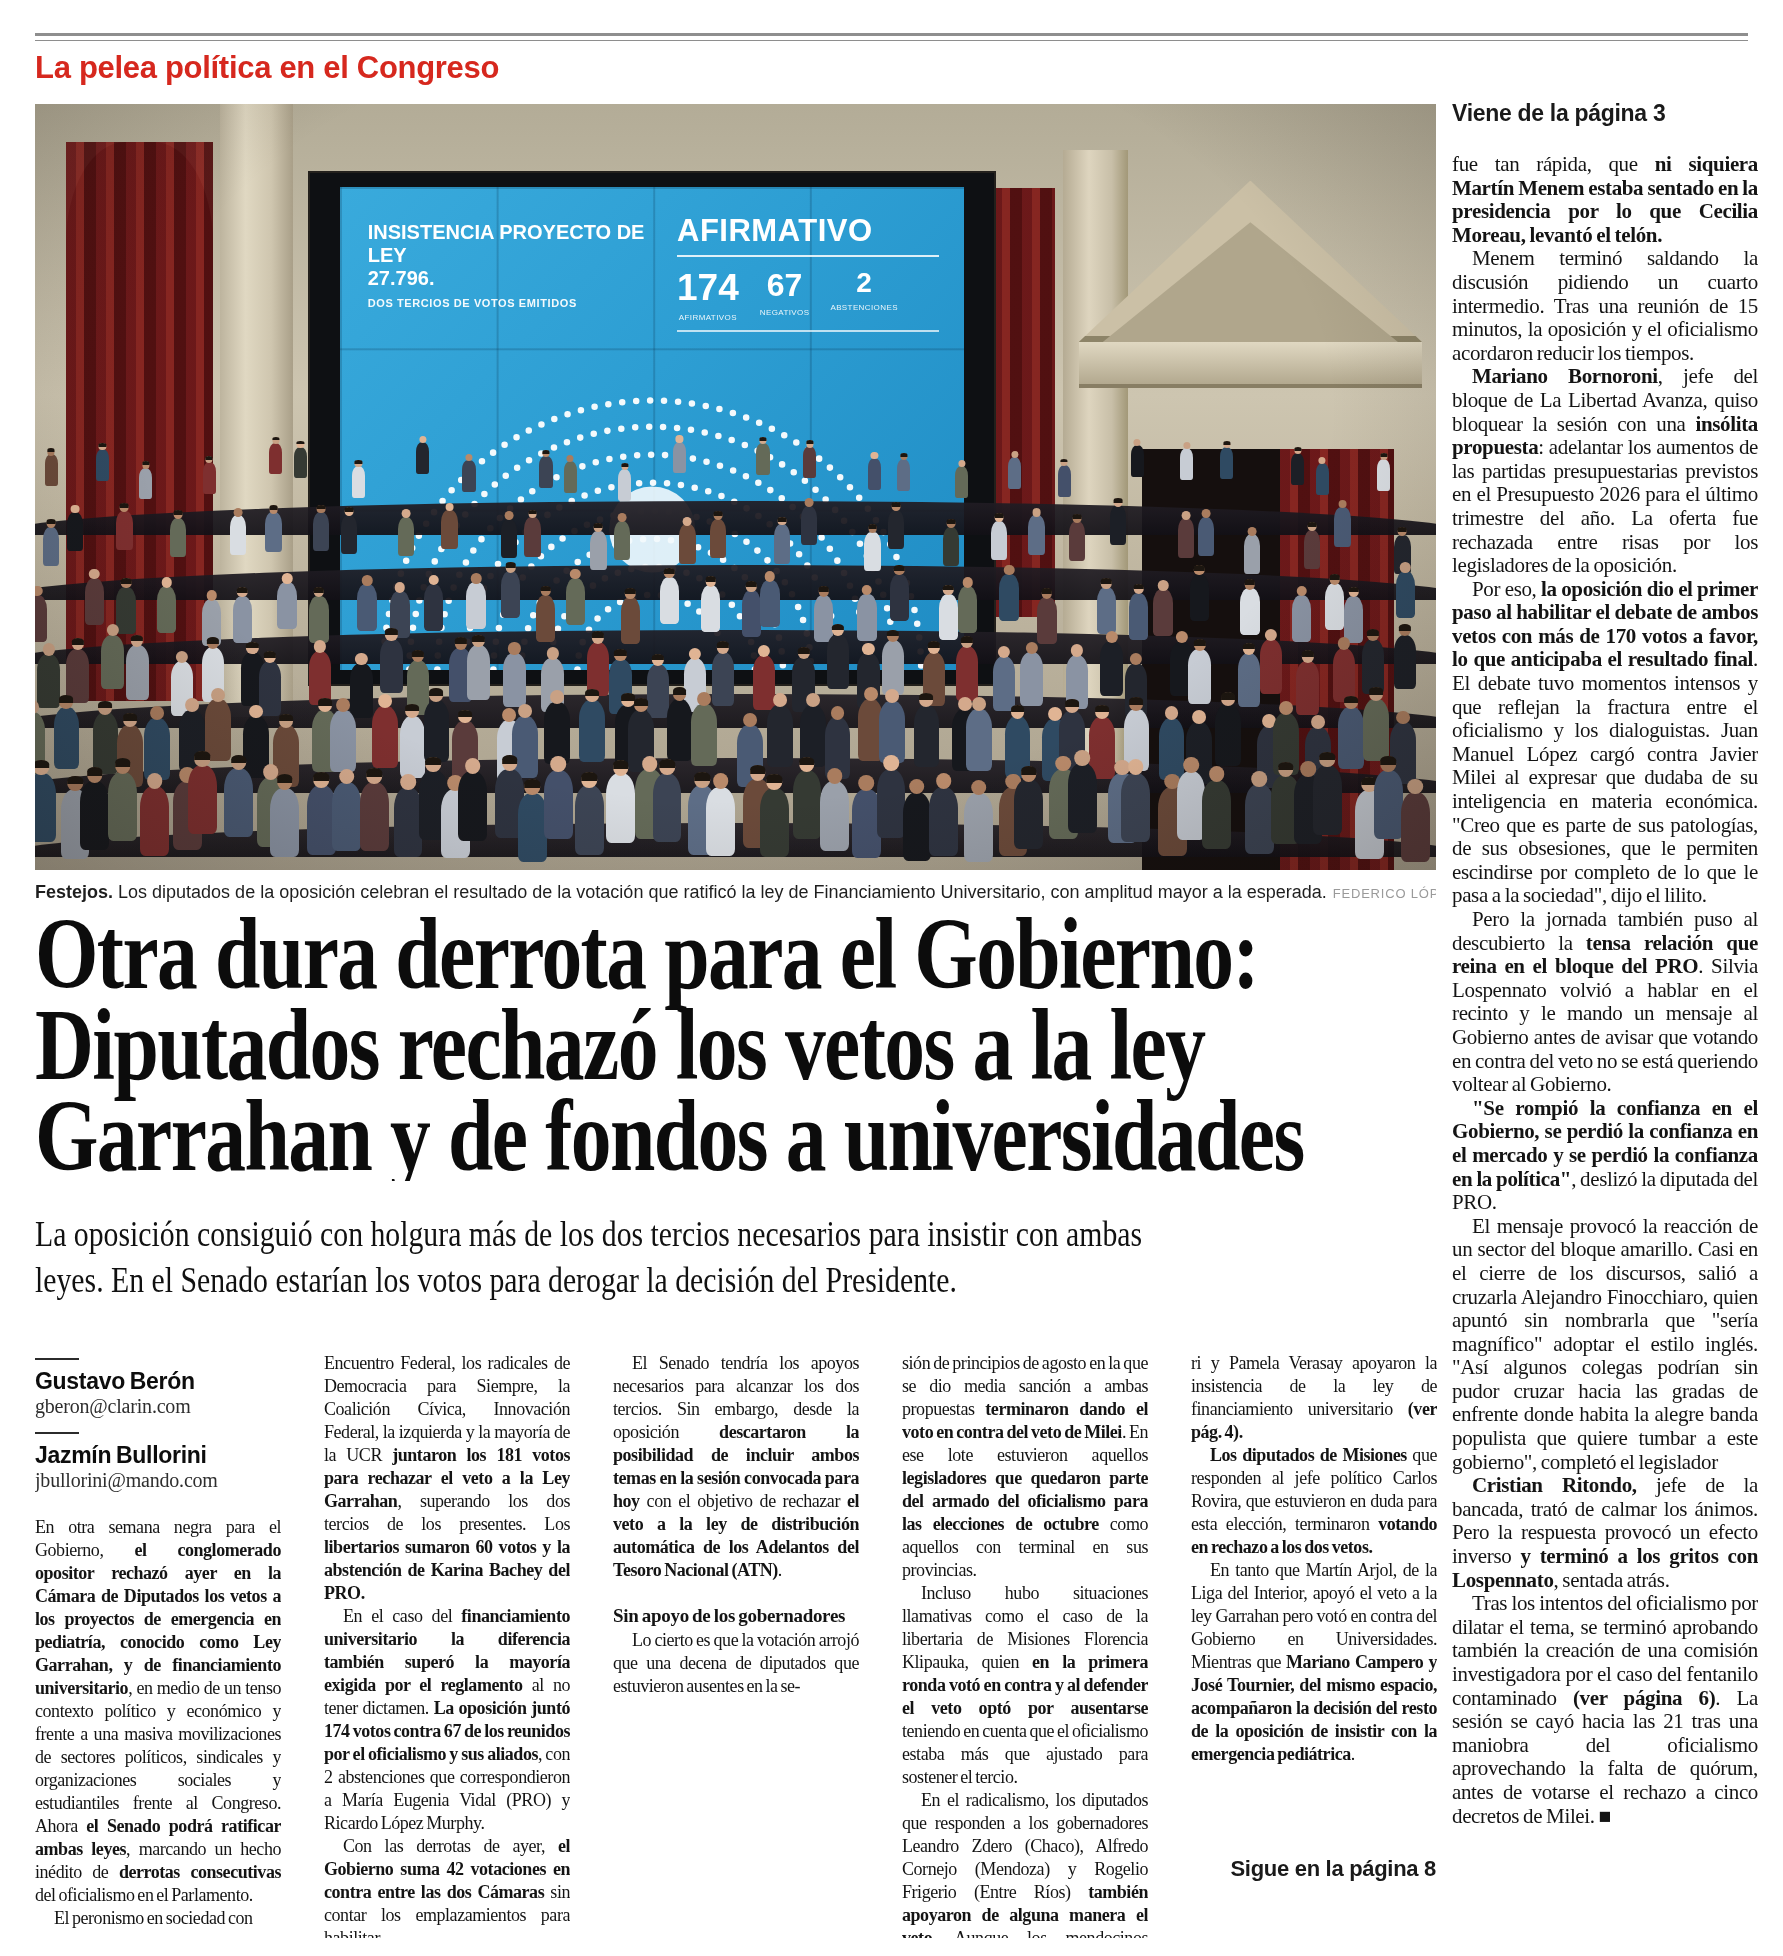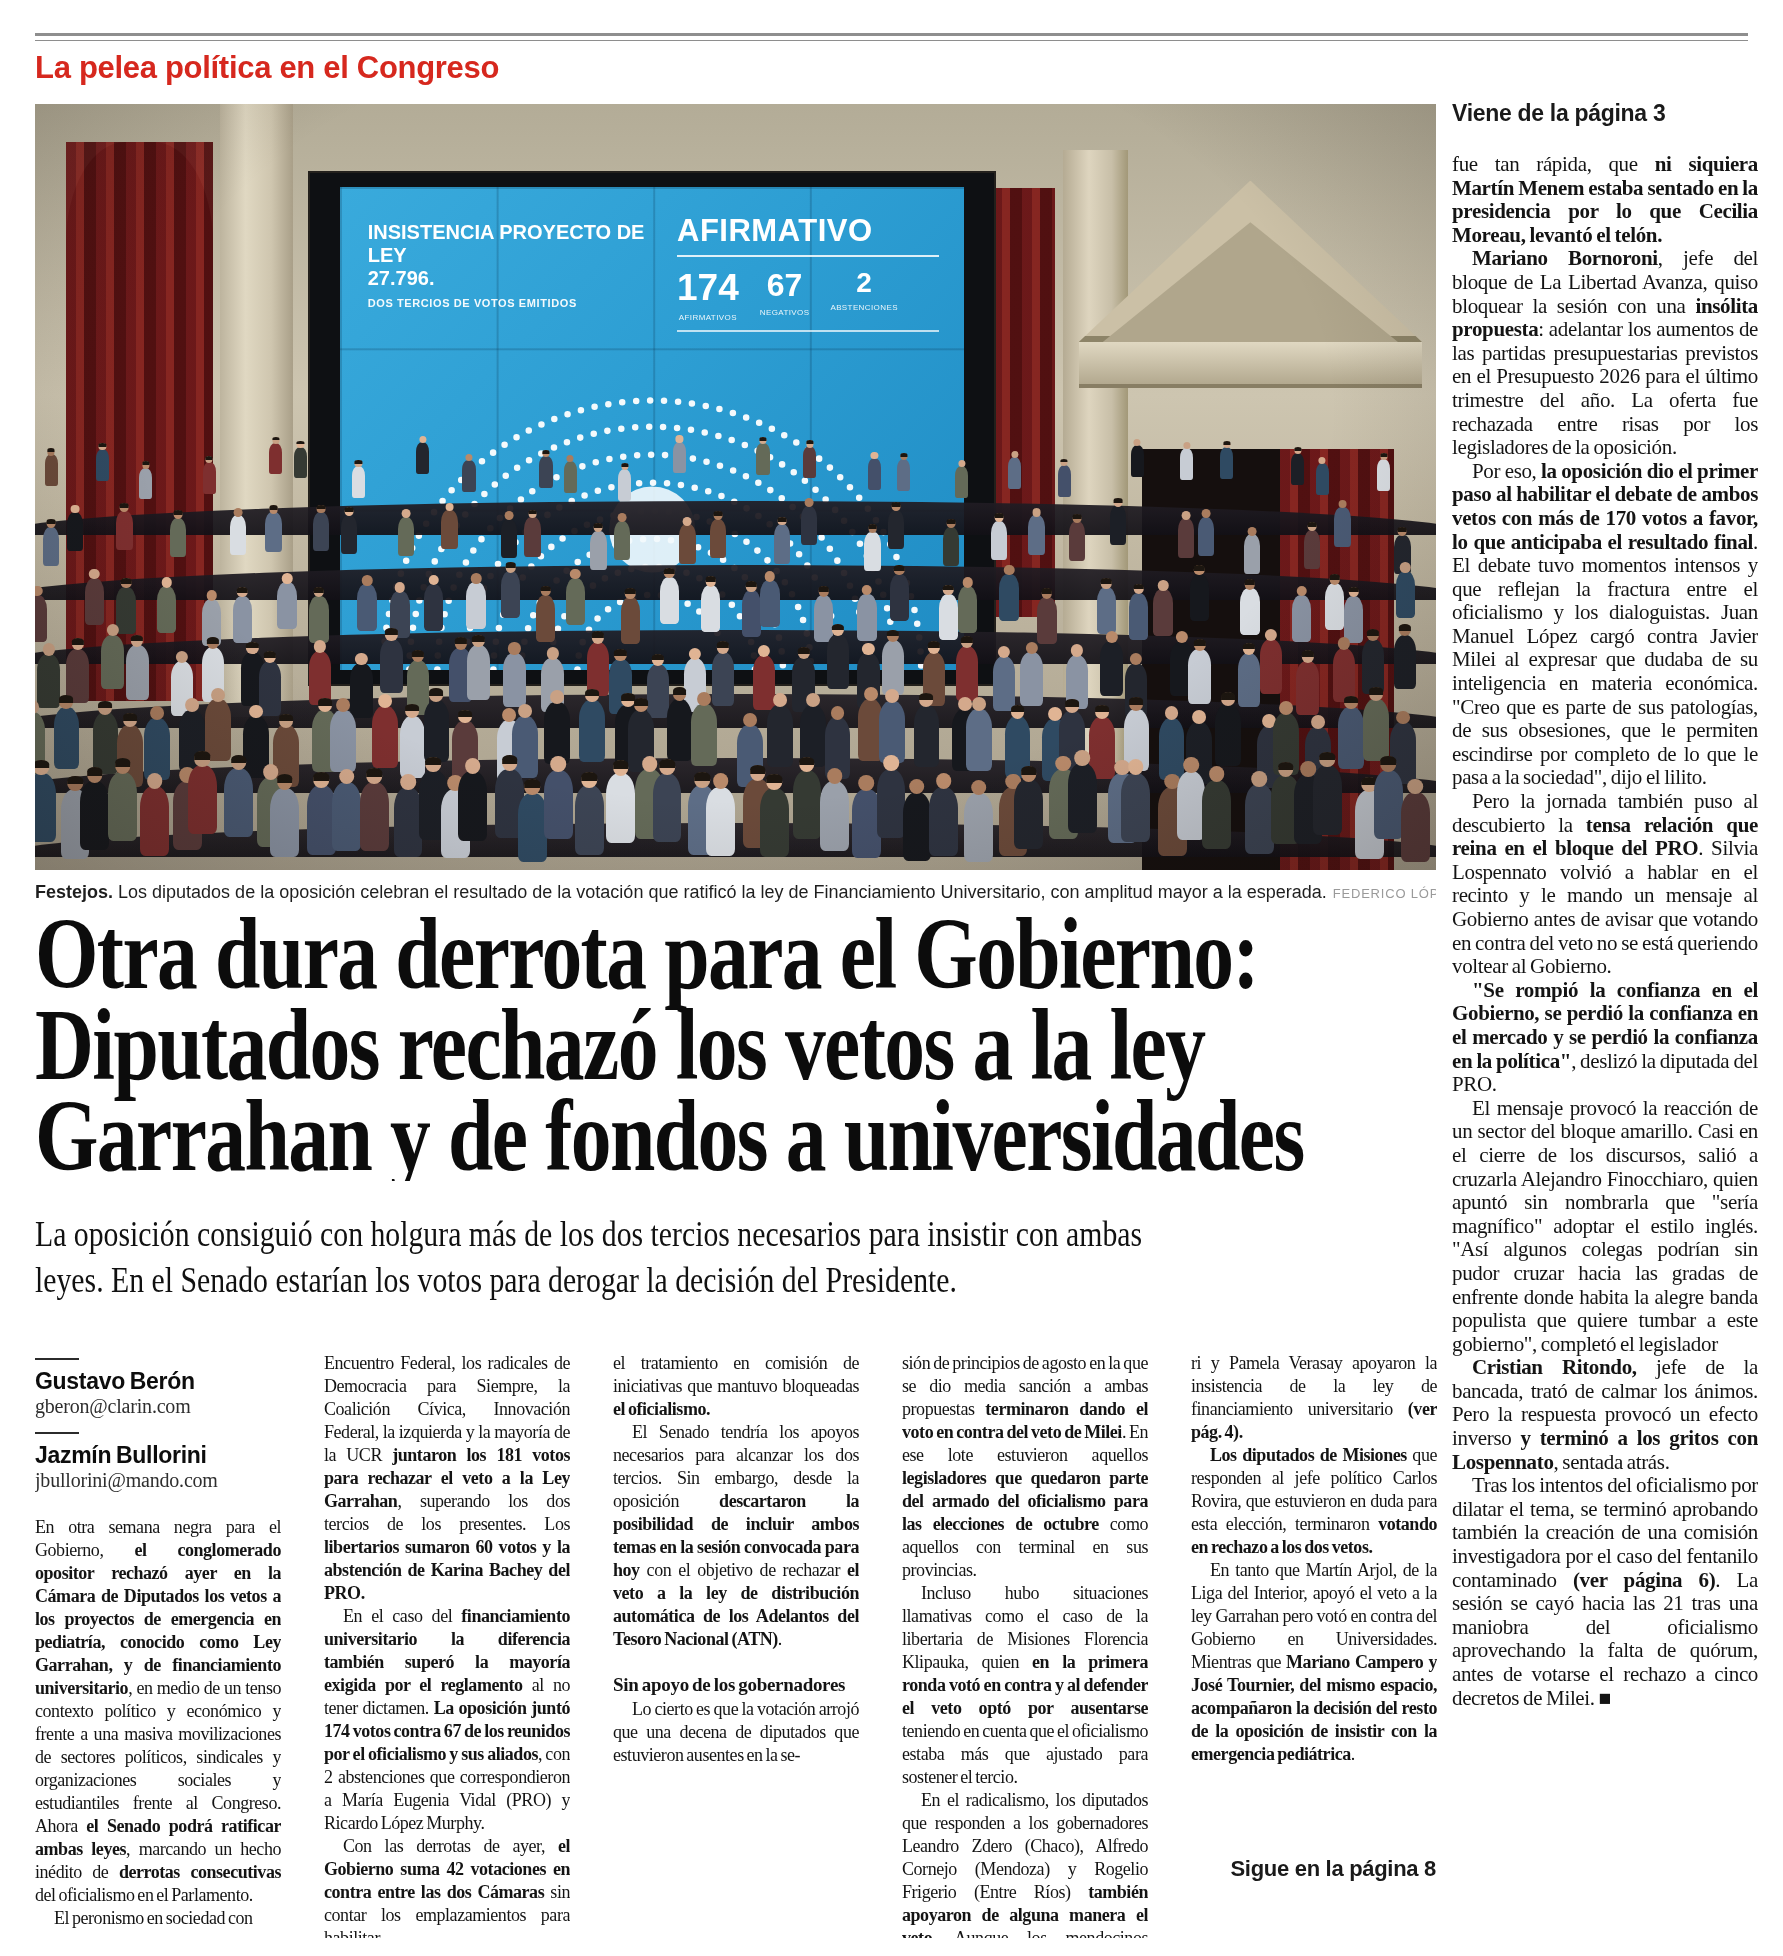--- a/index.html
+++ b/index.html
@@ -1016,21 +1016,20 @@
         <p>En otra semana negra para el Gobierno, <b>el conglomerado opositor rechazó ayer en la Cámara de Diputados los vetos a los proyectos de emergencia en pediatría, conocido como Ley Garrahan, y de financiamiento universitario</b>, en medio de un tenso contexto político y económico y frente a una masiva movilizaciones de sectores políticos, sindicales y organizaciones sociales y estudiantiles frente al Congreso. Ahora <b>el Senado podrá ratificar ambas leyes</b>, marcando un hecho inédito de <b>derrotas consecutivas</b> del oficialismo en el Parlamento.</p>
         <p class="ind">El peronismo en sociedad con</p>
       </div>
   </div>
   <div class="col">
       <p>Encuentro Federal, los radicales de Democracia para Siempre, la Coalición Cívica, Innovación Federal, la izquierda y la mayoría de la UCR <b>juntaron los 181 votos para rechazar el veto a la Ley Garrahan</b>, superando los dos tercios de los presentes. Los <b>libertarios sumaron 60 votos y la abstención de Karina Bachey del PRO.</b></p>
       <p class="ind">En el caso del <b>financiamiento universitario la diferencia también superó la mayoría exigida por el reglamento</b> al no tener dictamen. <b>La oposición juntó 174 votos contra 67 de los reunidos por el oficialismo y sus aliados</b>, con 2 abstenciones que correspondieron a María Eugenia Vidal (PRO) y Ricardo López Murphy.</p>
       <p class="ind">Con las derrotas de ayer, <b>el Gobierno suma 42 votaciones en contra entre las dos Cámaras</b> sin contar los emplazamientos para habilitar</p>
     </div>
   <div class="col">
-      <p>el tratamiento en comisión de iniciativas que mantuvo bloqueadas <b>el oficialismo.</b></p>
       <p class="ind">El Senado tendría los apoyos necesarios para alcanzar los dos tercios. Sin embargo, desde la oposición <b>descartaron la posibilidad de incluir ambos temas en la sesión convocada para hoy</b> con el objetivo de rechazar <b>el veto a la ley de distribución automática de los Adelantos del Tesoro Nacional (ATN)</b>.</p>
       <h4>Sin apoyo de los gobernadores</h4>
       <p class="ind">Lo cierto es que la votación arrojó que una decena de diputados que estuvieron ausentes en la se-</p>
     </div>
   <div class="col">
       <p>sión de principios de agosto en la que se dio media sanción a ambas propuestas <b>terminaron dando el voto en contra del veto de Milei</b>. En ese lote estuvieron aquellos <b>legisladores que quedaron parte del armado del oficialismo para las elecciones de octubre</b> como aquellos con terminal en sus provincias.</p>
       <p class="ind">Incluso hubo situaciones llamativas como el caso de la libertaria de Misiones Florencia Klipauka, quien <b>en la primera ronda votó en contra y al defender el veto optó por ausentarse</b> teniendo en cuenta que el oficialismo estaba más que ajustado para sostener el tercio.</p>
       <p class="ind">En el radicalismo, los diputados que responden a los gobernadores Leandro Zdero (Chaco), Alfredo Cornejo (Mendoza) y Rogelio Frigerio (Entre Ríos) <b>también apoyaron de alguna manera el veto.</b> Aunque los mendocinos Lisandro Nie-</p>
     </div>
   <div class="col">
@@ -1038,20 +1037,21 @@
       <p class="ind"><b>Los diputados de Misiones</b> que responden al jefe político Carlos Rovira, que estuvieron en duda para esta elección, terminaron <b>votando en rechazo a los dos vetos.</b></p>
       <p class="ind">En tanto que Martín Arjol, de la Liga del Interior, apoyó el veto a la ley Garrahan pero votó en contra del Gobierno en Universidades. Mientras que <b>Mariano Campero y José Tournier, del mismo espacio, acompañaron la decisión del resto de la oposición de insistir con la emergencia pediátrica</b>.</p>
     </div>
 </div>
 <div class="sigue">Sigue en la página 8</div>
 
 <div class="sidebar">
   <div class="sb-title">Viene de la página 3</div>
   <div class="sb-body" id="sidebar-body">
       <p>fue tan rápida, que <b>ni siquiera Martín Menem estaba sentado en la presidencia por lo que Cecilia Moreau, levantó el telón.</b></p>
+      <p class="ind">Menem terminó saldando la discusión pidiendo un cuarto intermedio. Tras una reunión de 15 minutos, la oposición y el oficialismo acordaron reducir los tiempos.</p>
       <p class="ind"><b>Mariano Bornoroni</b>, jefe del bloque de La Libertad Avanza, quiso bloquear la sesión con una <b>insólita propuesta</b>: adelantar los aumentos de las partidas presupuestarias previstos en el Presupuesto 2026 para el último trimestre del año. La oferta fue rechazada entre risas por los legisladores de la oposición.</p>
       <p class="ind">Por eso, <b>la oposición dio el primer paso al habilitar el debate de ambos vetos con más de 170 votos a favor, lo que anticipaba el resultado final</b>. El debate tuvo momentos intensos y que reflejan la fractura entre el oficialismo y los dialoguistas. Juan Manuel López cargó contra Javier Milei al expresar que dudaba de su inteligencia en materia económica. "Creo que es parte de sus patologías, de sus obsesiones, que le permiten escindirse por completo de lo que le pasa a la sociedad", dijo el lilito.</p>
       <p class="ind">Pero la jornada también puso al descubierto la <b>tensa relación que reina en el bloque del PRO</b>. Silvia Lospennato volvió a hablar en el recinto y le mando un mensaje al Gobierno antes de avisar que votando en contra del veto no se está queriendo voltear al Gobierno.</p>
       <p class="ind"><b>"Se rompió la confianza en el Gobierno, se perdió la confianza en el mercado y se perdió la confianza en la política"</b>, deslizó la diputada del PRO.</p>
       <p class="ind">El mensaje provocó la reacción de un sector del bloque amarillo. Casi en el cierre de los discursos, salió a cruzarla Alejandro Finocchiaro, quien apuntó sin nombrarla que "sería magnífico" adoptar el estilo inglés. "Así algunos colegas podrían sin pudor cruzar hacia las gradas de enfrente donde habita la alegre banda populista que quiere tumbar a este gobierno", completó el legislador</p>
       <p class="ind"><b>Cristian Ritondo,</b> jefe de la bancada, trató de calmar los ánimos. Pero la respuesta provocó un efecto inverso <b>y terminó a los gritos con Lospennato</b>, sentada atrás.</p>
       <p class="ind">Tras los intentos del oficialismo por dilatar el tema, se terminó aprobando también la creación de una comisión investigadora por el caso del fentanilo contaminado <b>(ver página 6)</b>. La sesión se cayó hacia las 21 tras una maniobra del oficialismo aprovechando la falta de quórum, antes de votarse el rechazo a cinco decretos de Milei. ■</p>
     </div>
 </div>
 

